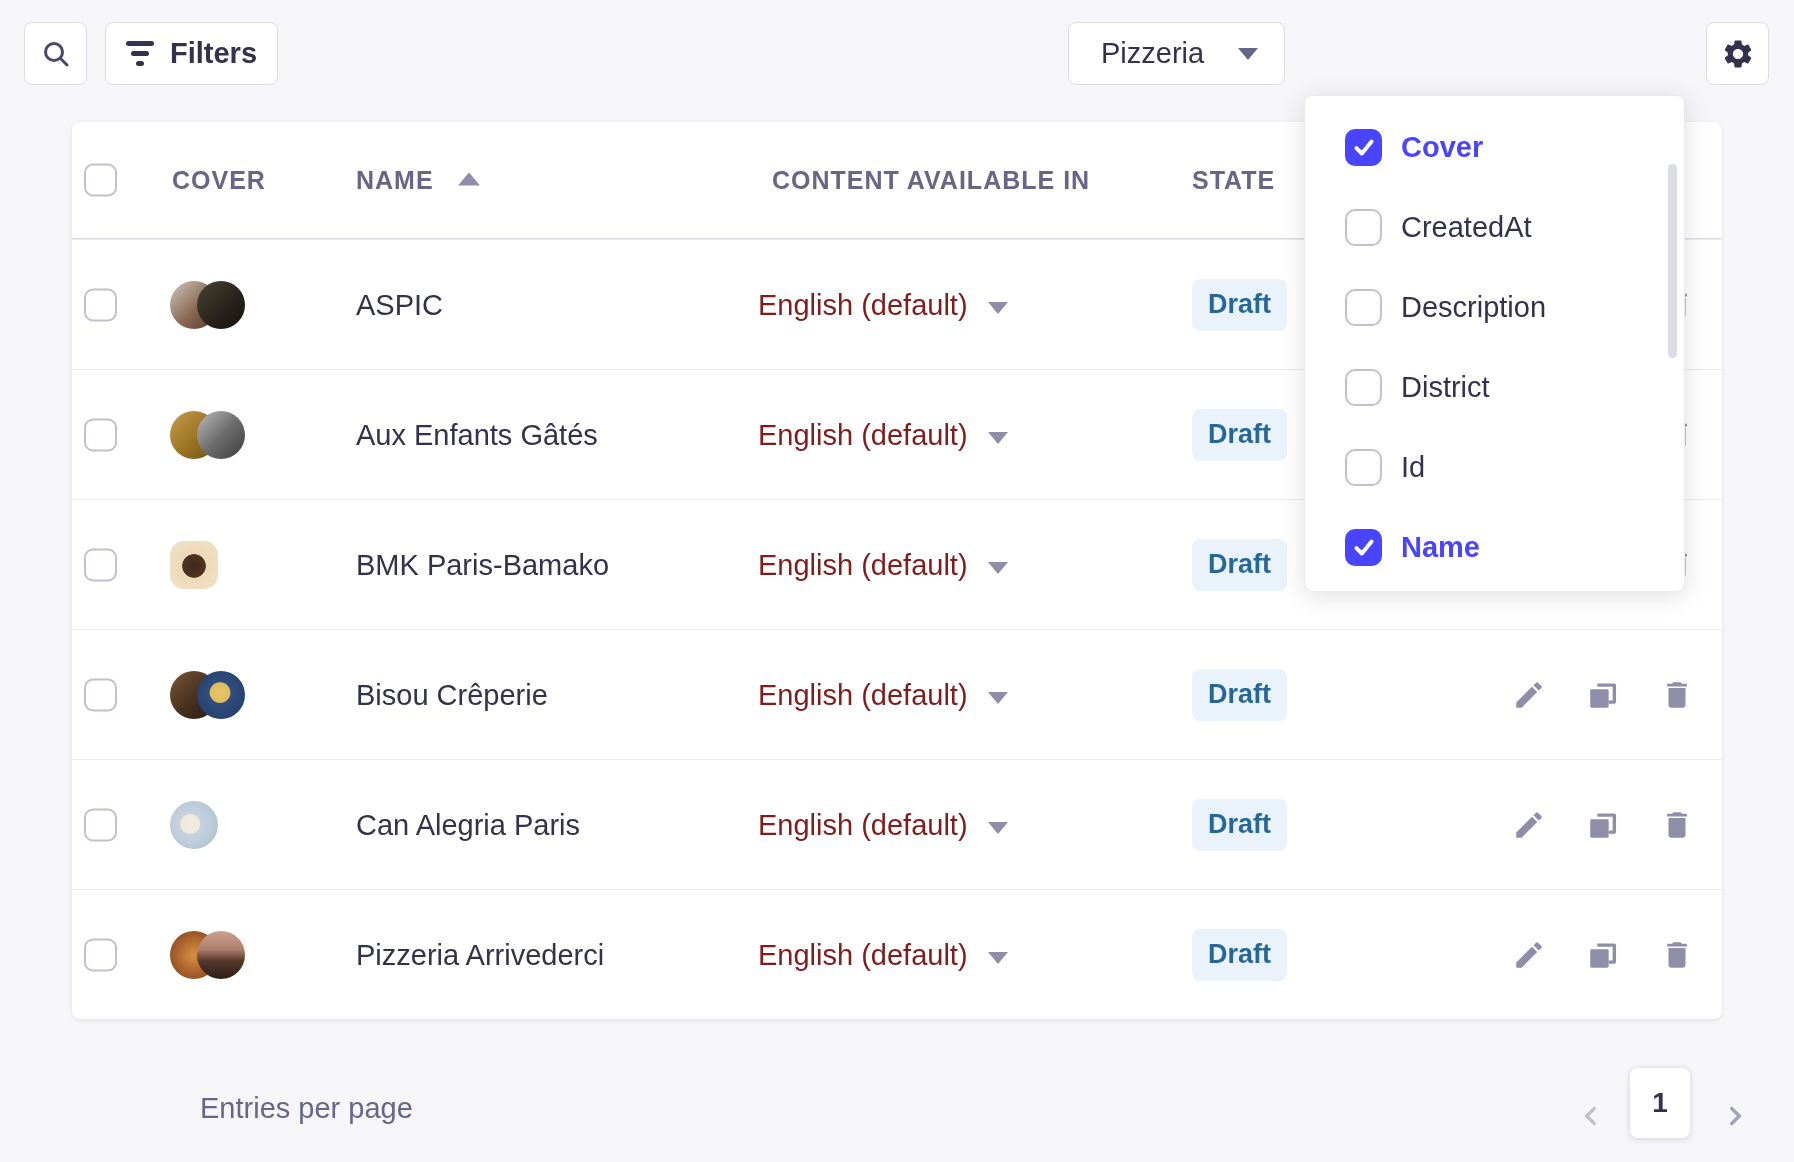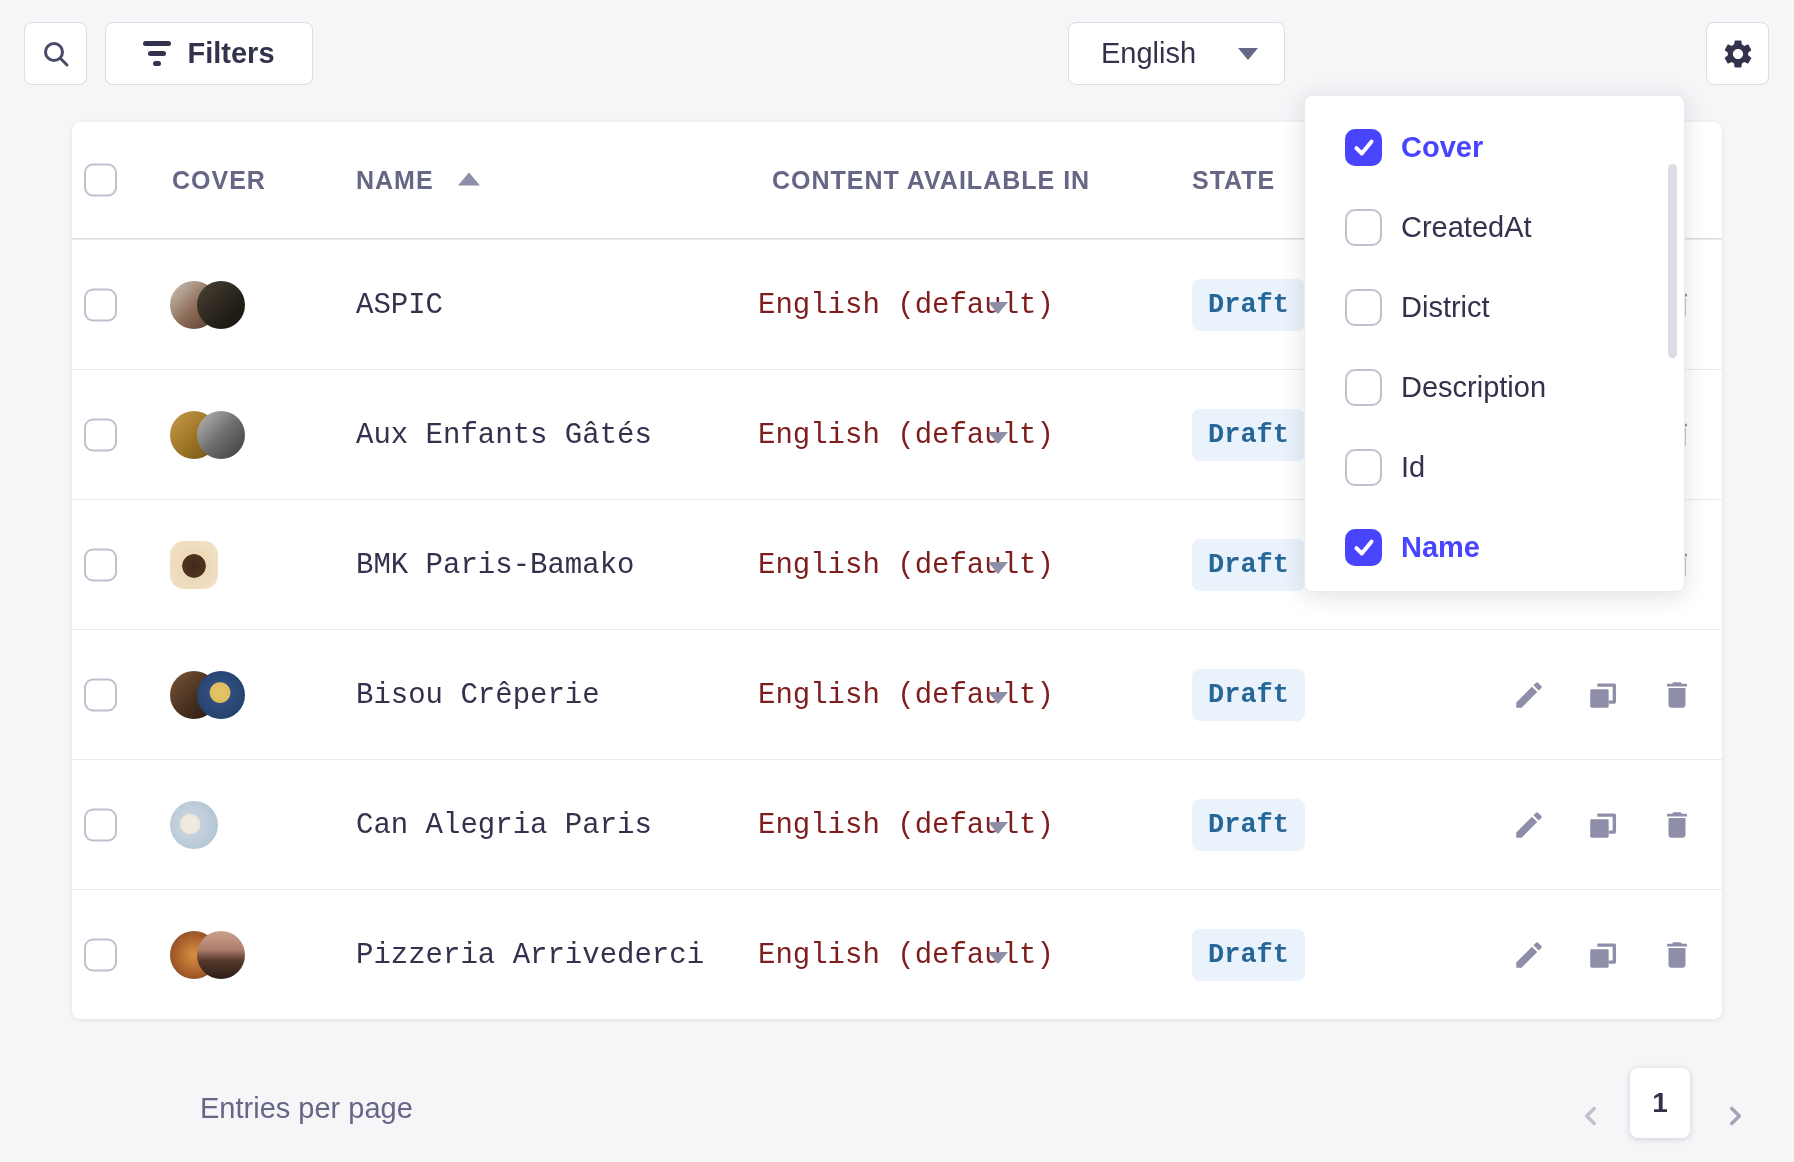--- a/index.html
+++ b/index.html
@@ -3,39 +3,39 @@
 <meta charset="utf-8">
 <style>
   * { margin:0; padding:0; box-sizing:border-box; }
   html,body { width:1794px; height:1162px; }
   body { font-family:"Liberation Sans", sans-serif; background:#f6f6f9; position:relative; overflow:hidden; color:#32324d; }
   .page { position:absolute; inset:0; }
 
   
   .tb-btn { position:absolute; top:22px; height:63px; background:#fff; border:1px solid #dcdce4; border-radius:8px; display:flex; align-items:center; justify-content:center; }
   .btn-search { left:24px; width:63px; }
-  .btn-filters { left:105px; width:208px; gap:16px; font-size:29px; font-weight:700; color:#32324d; }
+  .btn-filters { left:105px; width:173px; gap:16px; font-size:29px; font-weight:700; color:#32324d; }
   .filter-glyph { display:flex; flex-direction:column; align-items:center; gap:5px; }
   .filter-glyph i { display:block; background:#32324d; border-radius:3px; height:5px; }
   .filter-glyph i:nth-child(1){ width:28px; }
   .filter-glyph i:nth-child(2){ width:18px; }
   .filter-glyph i:nth-child(3){ width:8px; }
   .select-btn { position:absolute; top:22px; height:63px; background:#fff; border:1px solid #dcdce4; border-radius:8px; display:flex; align-items:center; justify-content:space-between; padding:0 26px 0 32px; font-size:29px; color:#32324d; }
   .sel-locale { left:1068px; width:217px; }
   .sel-columns { left:1305px; width:380px; }
   .btn-settings { left:1706px; width:63px; }
   .caret-down { width:0; height:0; border-left:10px solid transparent; border-right:10px solid transparent; border-top:12px solid #666687; }
 
   
   .table-card { position:absolute; left:72px; top:122px; width:1650px; background:#fff; border-radius:8px; box-shadow:0 1px 4px rgba(33,33,52,.1); }
   .thead { position:relative; height:117px; border-bottom:1px solid #dcdce4; }
   .th { position:absolute; top:50%; transform:translateY(-50%); font-size:25px; font-weight:700; letter-spacing:1px; color:#666687; }
   .row { position:relative; height:130px; border-top:1px solid #eaeaef; }
   .row:first-of-type { border-top:none; }
-  .abs { position:absolute; top:50%; transform:translateY(-50%);font-family:Liberation Mono, monospace; }
+  .abs { position:absolute; top:50%; transform:translateY(-50%); }
   .cb { width:33px; height:33px; border:2px solid #c0c0cf; border-radius:9px; background:#fff; }
   .cell-name { left:284px; font-size:29px; color:#32324d; }
   .cell-locale { left:686px; font-size:29px; color:#7f1d1d; }
   .locale-caret { left:916px; width:0; height:0; border-left:10px solid transparent; border-right:10px solid transparent; border-top:12px solid #8e8ea9; margin-top:3px; }
   .badge { left:1120px; height:52px; padding:0 16px; background:#eaf3fc; color:#266798; font-size:27px; font-weight:600; border-radius:8px; display:flex; align-items:center; }
   .avatars { left:98px; height:48px; display:flex; }
   .av { width:48px; height:48px; border-radius:50%; flex:none; }
   .av + .av { margin-left:-21px; }
   .av.squircle { border-radius:14px; }
   .actions { right:28px; display:flex; gap:40px; align-items:center; }
@@ -80,21 +80,21 @@
   <button class="tb-btn btn-filters">
     <span class="filter-glyph">
         <i></i>
         <i></i>
         <i></i>
       </span>
     <span>Filters</span>
   </button>
 
   <div class="select-btn sel-locale">
-    <span>English</span>
+    <span>Pizzeria</span>
     <span class="caret-down"></span>
   </div>
 
 
   <button class="tb-btn btn-settings">
     <svg width="34" height="34" viewBox="0 0 24 24" fill="#32324d">
       <path d="M19.14 12.94c.04-.3.06-.61.06-.94 0-.32-.02-.64-.07-.94l2.03-1.58c.18-.14.23-.41.12-.61l-1.92-3.32c-.12-.22-.37-.29-.59-.22l-2.39.96c-.5-.38-1.03-.7-1.62-.94l-.36-2.54c-.04-.24-.24-.41-.48-.41h-3.84c-.24 0-.43.17-.47.41l-.36 2.54c-.59.24-1.13.57-1.62.94l-2.39-.96c-.22-.08-.47 0-.59.22L2.74 8.87c-.12.21-.08.47.12.61l2.03 1.58c-.05.3-.09.63-.09.94s.02.64.07.94l-2.03 1.58c-.18.14-.23.41-.12.61l1.92 3.32c.12.22.37.29.59.22l2.39-.96c.5.38 1.03.7 1.62.94l.36 2.54c.05.24.24.41.48.41h3.84c.24 0 .44-.17.47-.41l.36-2.54c.59-.24 1.13-.56 1.62-.94l2.39.96c.22.08.47 0 .59-.22l1.92-3.32c.12-.22.07-.47-.12-.61l-2.01-1.58zM12 15.6c-1.98 0-3.6-1.62-3.6-3.6s1.62-3.6 3.6-3.6 3.6 1.62 3.6 3.6-1.62 3.6-3.6 3.6z"></path>
     </svg>
   </button>
 
@@ -297,25 +297,25 @@
           </svg>
         </span>
       <span class="picker-lbl">Cover</span>
     </div>
     <div class="picker-item">
       <span class="picker-cb"></span>
       <span class="picker-lbl">CreatedAt</span>
     </div>
     <div class="picker-item">
       <span class="picker-cb"></span>
-      <span class="picker-lbl">District</span>
+      <span class="picker-lbl">Description</span>
     </div>
     <div class="picker-item">
       <span class="picker-cb"></span>
-      <span class="picker-lbl">Description</span>
+      <span class="picker-lbl">District</span>
     </div>
     <div class="picker-item">
       <span class="picker-cb"></span>
       <span class="picker-lbl">Id</span>
     </div>
     <div class="picker-item checked">
       <span class="picker-cb">
           <svg viewBox="0 0 24 24">
             <polyline points="5,13 10,18 19,7" fill="none" stroke="#fff" stroke-width="3.6" stroke-linecap="round" stroke-linejoin="round"></polyline>
           </svg>

